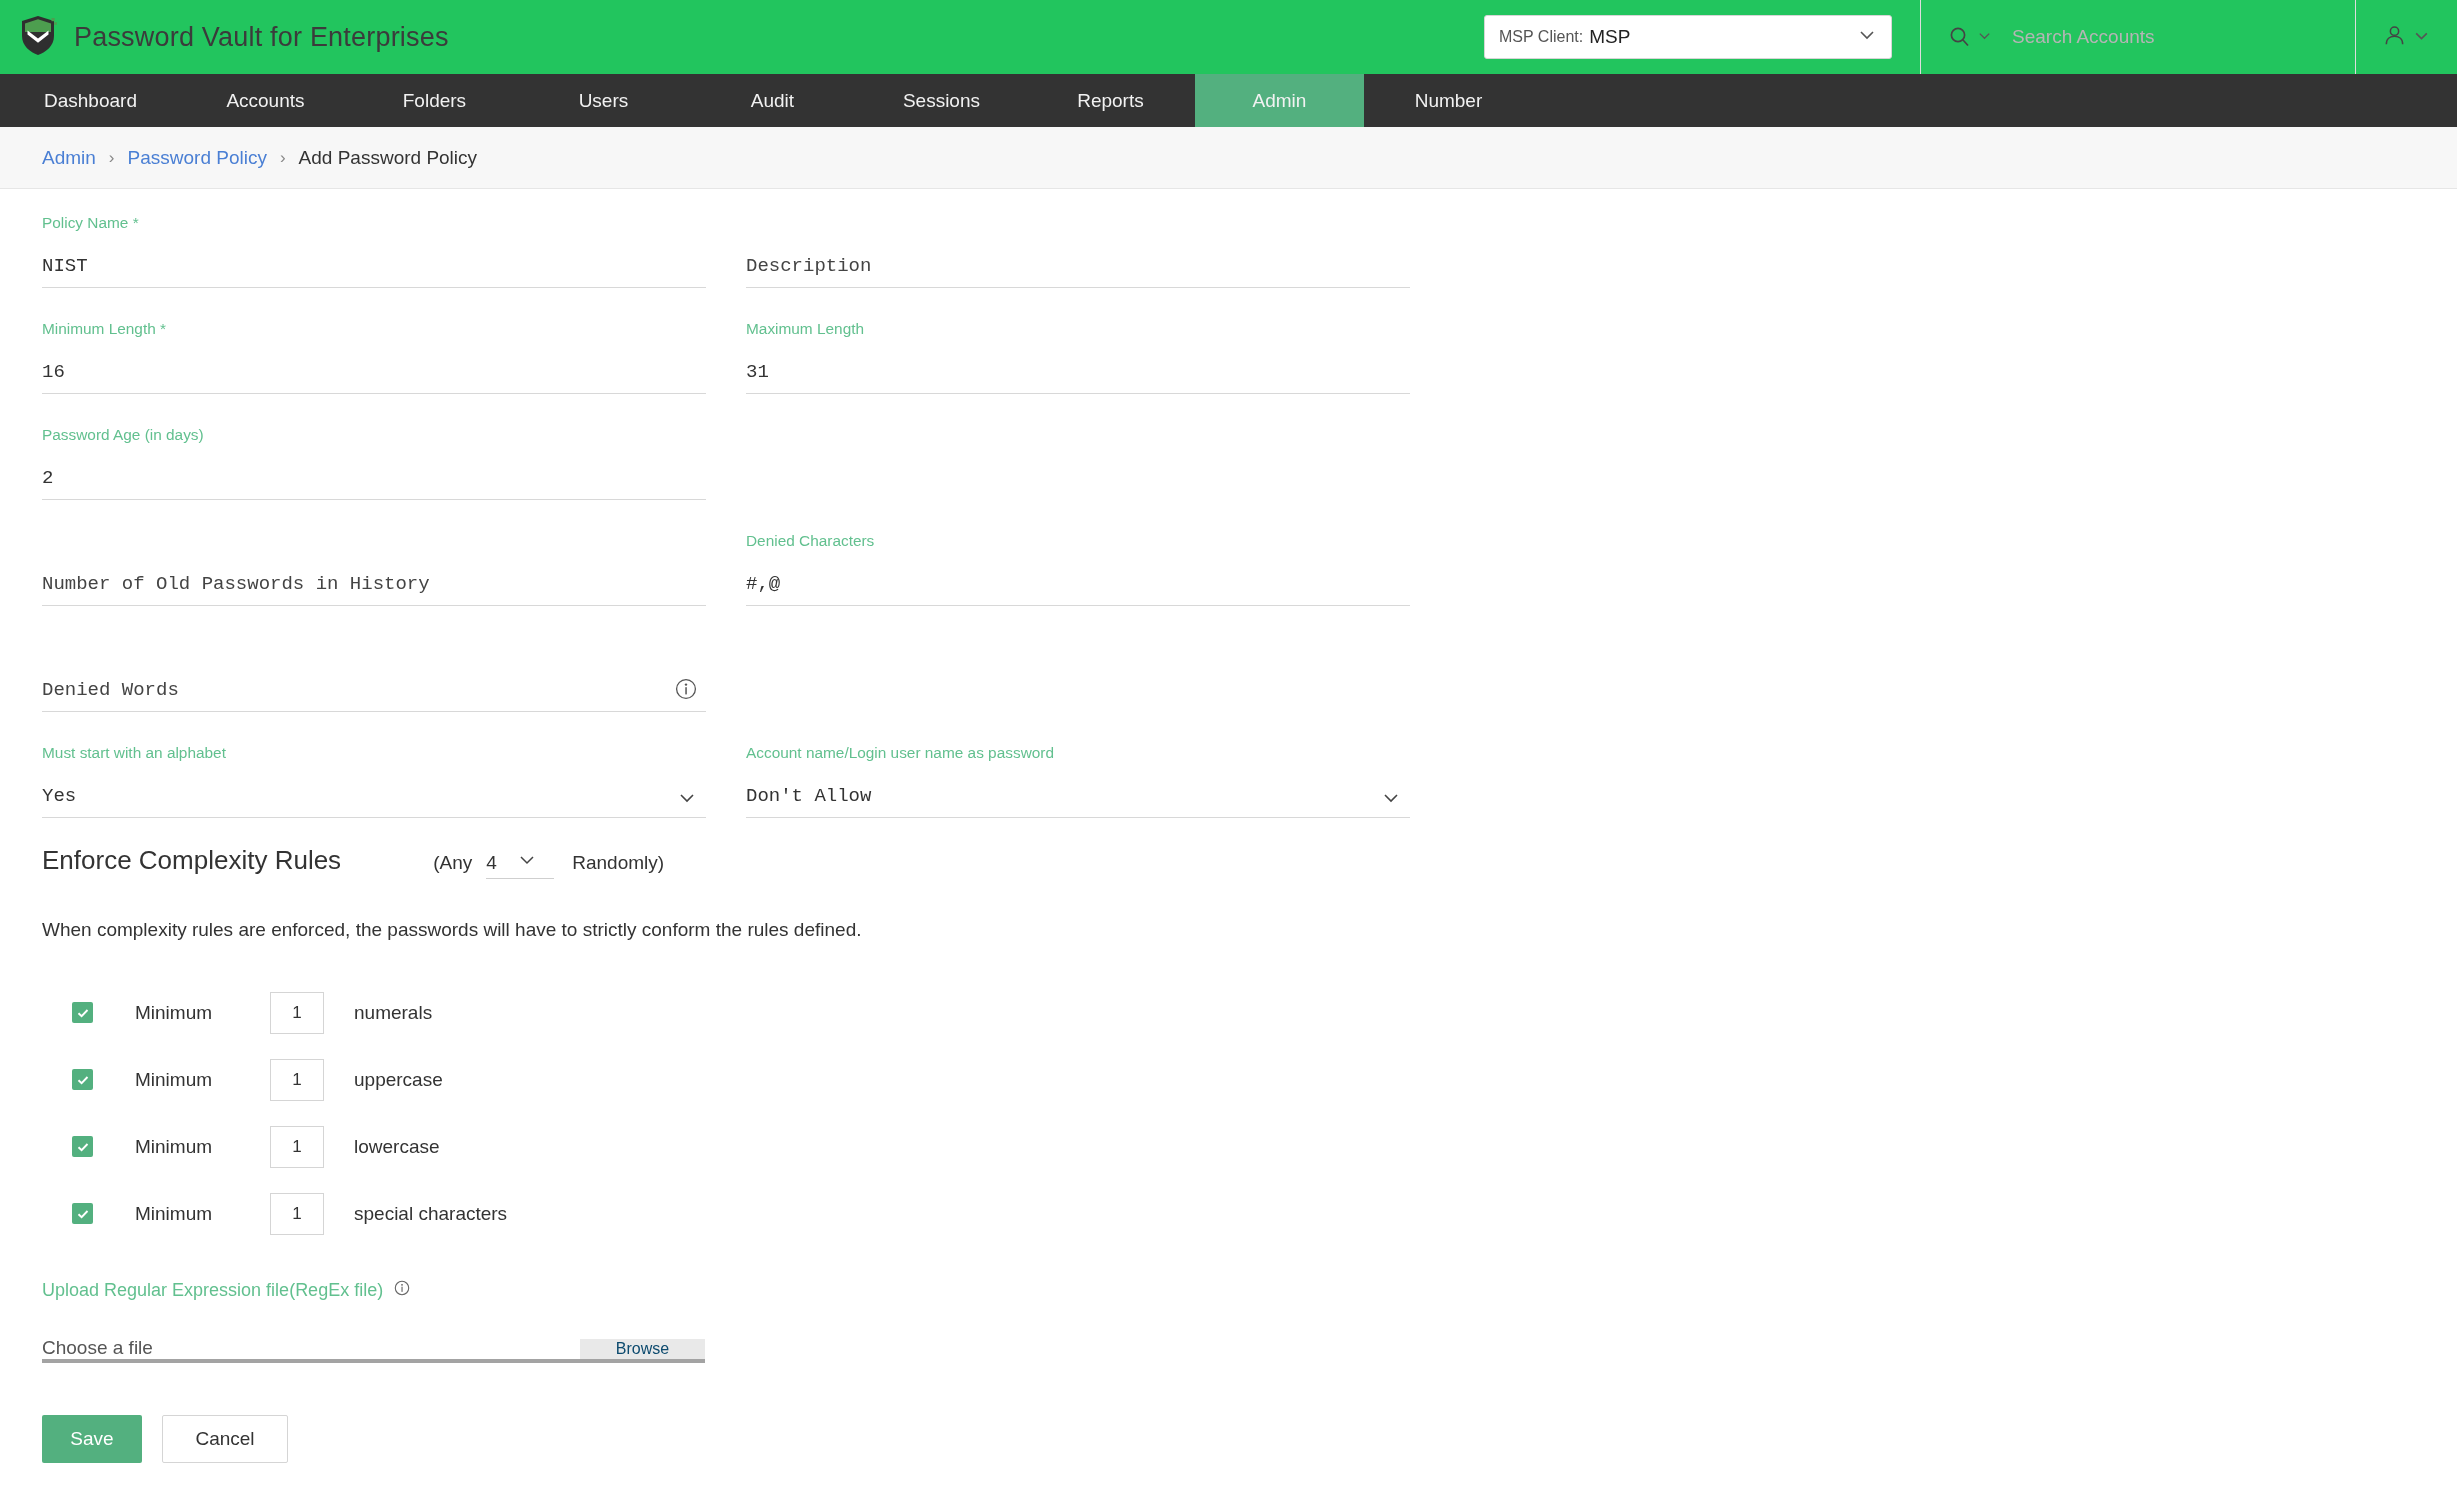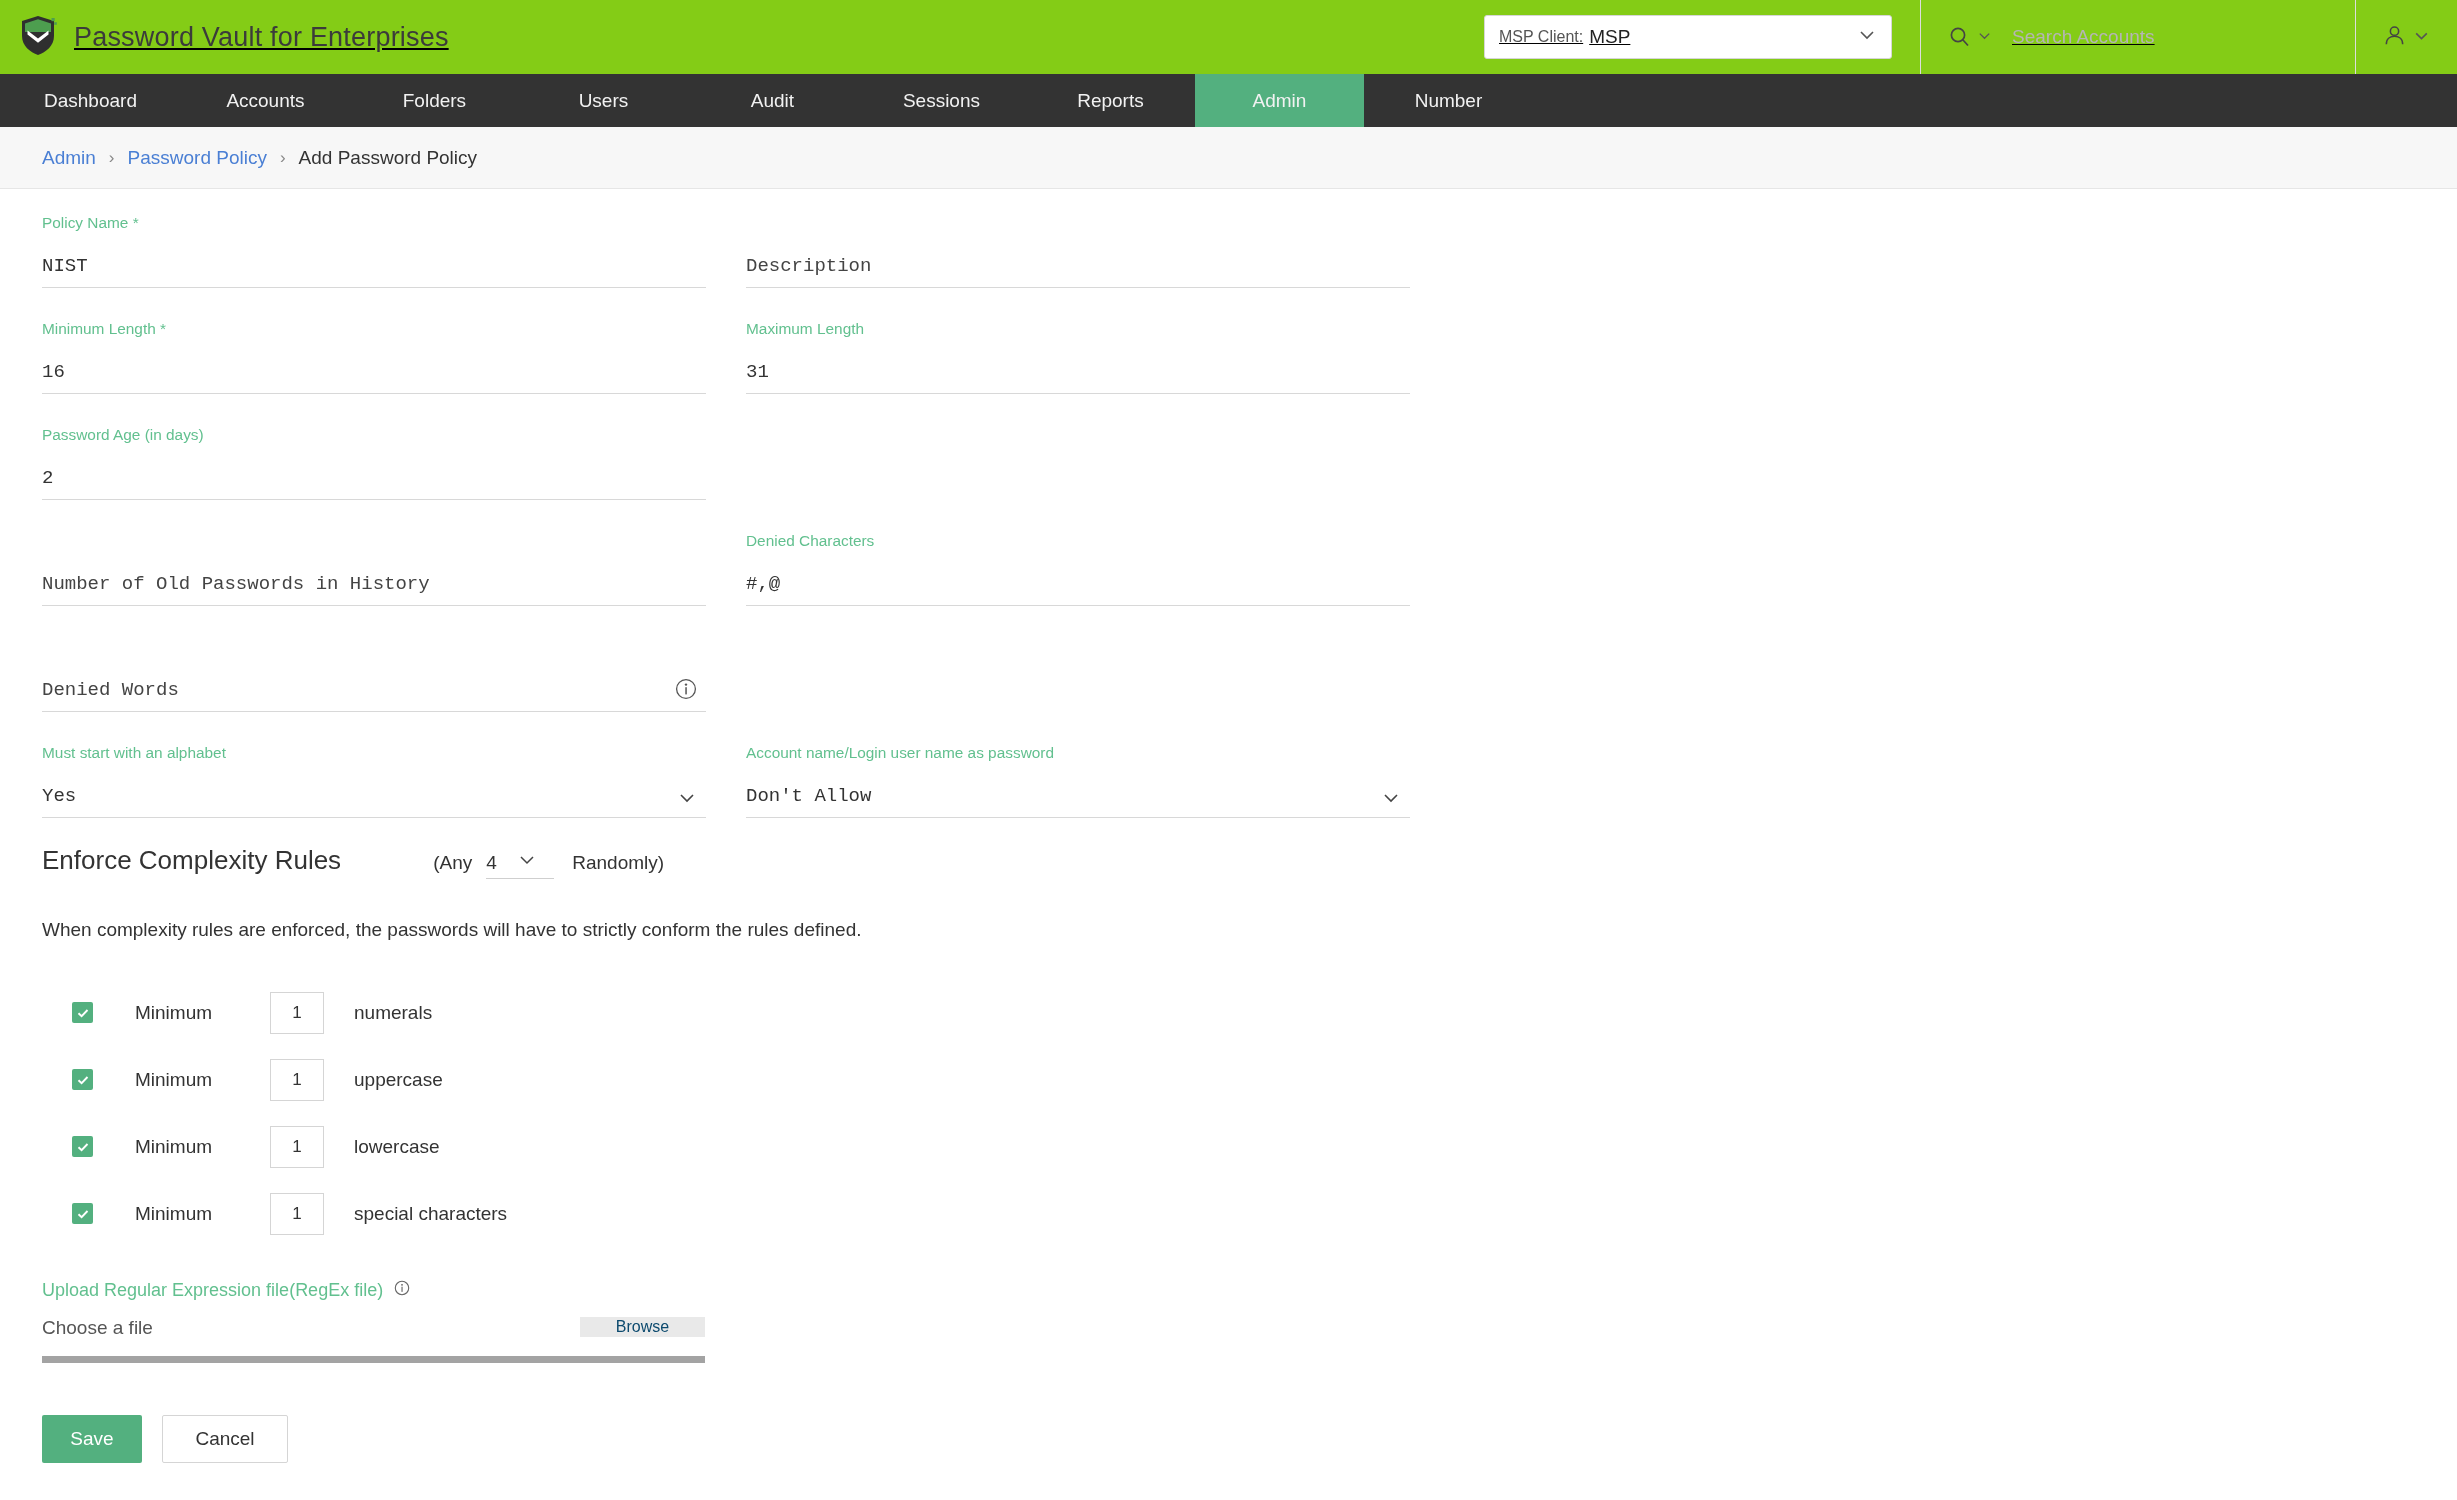--- a/index.html
+++ b/index.html
@@ -9,23 +9,22 @@
     background: #ffffff;
     font-family: "Liberation Sans", sans-serif;
     overflow: hidden;
   }
 
   
   .topbar {
     height: 74px;
     display: flex;
     align-items: stretch;
-    background: #84cc16;
+    background: #22c55e;
     position: relative;
-    text-decoration: underline;
   }
   .brand {
     display: flex;
     align-items: center;
     gap: 16px;
     padding-left: 18px;
     flex: 0 0 auto;
   }
   .logo-svg { display: block; }
   .brand-title {
@@ -239,22 +238,22 @@
     color: #62c08f;
     display: flex;
     align-items: center;
     gap: 9px;
   }
   .file-row {
     margin-top: 14px;
     width: 663px;
     height: 46px;
     display: flex;
-    align-items: flex-start;
-    border-bottom: 7px solid #a3a3a3;
+    align-items: flex-end;
+    border-bottom: 4px solid #a3a3a3;
     gap: 8px;
   }
   .file-ph {
     flex: 1;
     display: flex;
     align-items: center;
     font-size: 19px;
     color: #555;
   }
   .browse-btn {

